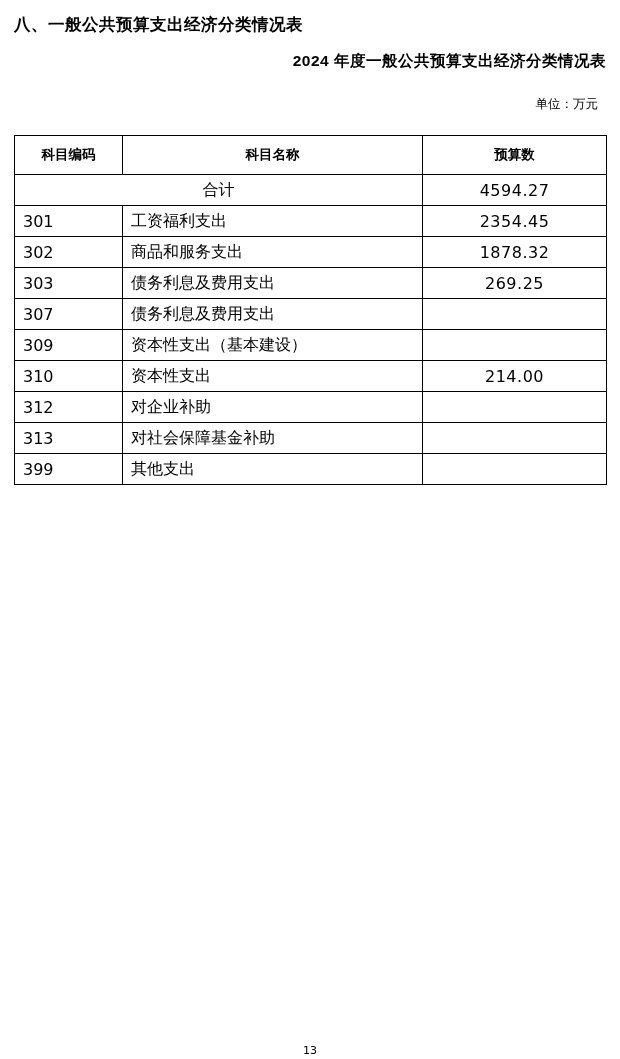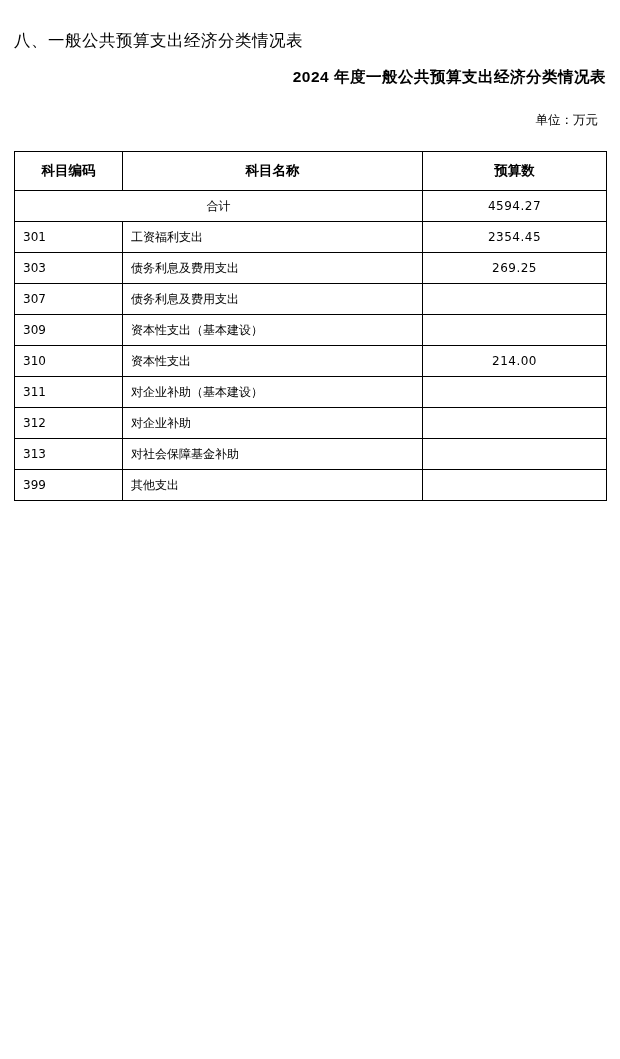--- a/index.html
+++ b/index.html
@@ -17,23 +17,23 @@
   .page {
     width: 620px;
     height: 1059px;
     position: relative;
     box-sizing: border-box;
     padding: 0 14px;
   }
   .section-heading {
     font-family: "DejaVu Sans", "Liberation Sans", sans-serif;
     font-size: 16.5px;
-    font-weight: normal;
+    font-weight: bold;
     letter-spacing: 0.5px;
-    margin: 24px 0 0 0;
+    margin: 8px 0 0 0;
     padding-top: 6px;
     white-space: nowrap;
   }
   .doc-title {
     text-align: right;
     font-family: Liberation Sans, sans-serif;
     font-size: 15.5px;
     font-weight: bold;
     letter-spacing: 0.5px;
     margin-top: 15px;
@@ -48,21 +48,21 @@
   table.budget {
     border-collapse: collapse;
     width: 592px;
     margin-top: 22px;
     table-layout: fixed;
   }
   table.budget td, table.budget th {
     border: 1px solid #000000;
     height: 30px;
     padding: 0 8px;
-    font-size: 12px;
+    font-size: 16px;
     font-family: "DejaVu Sans", "Liberation Sans", sans-serif;
     font-weight: normal;
     vertical-align: middle;
   }
   table.budget thead th {
     text-align: center;
     font-weight: bold;
     height: 38px;
     font-size: 13.5px;
   }
@@ -121,43 +121,43 @@
       <tr class="row-total">
         <td class="total-label" colspan="2">合计</td>
         <td class="cell-val">4594.27</td>
       </tr>
     <tr>
           <td class="cell-code">301</td>
           <td class="cell-name">工资福利支出</td>
           <td class="cell-val">2354.45</td>
         </tr>
         <tr>
+          <td class="cell-code">302</td>
+          <td class="cell-name">商品和服务支出</td>
+          <td class="cell-val">1878.32</td>
+        </tr>
+        <tr>
           <td class="cell-code">303</td>
           <td class="cell-name">债务利息及费用支出</td>
           <td class="cell-val">269.25</td>
         </tr>
         <tr>
           <td class="cell-code">307</td>
           <td class="cell-name">债务利息及费用支出</td>
           <td class="cell-val"></td>
         </tr>
         <tr>
           <td class="cell-code">309</td>
           <td class="cell-name">资本性支出（基本建设）</td>
           <td class="cell-val"></td>
         </tr>
         <tr>
           <td class="cell-code">310</td>
           <td class="cell-name">资本性支出</td>
           <td class="cell-val">214.00</td>
-        </tr>
-        <tr>
-          <td class="cell-code">311</td>
-          <td class="cell-name">对企业补助（基本建设）</td>
-          <td class="cell-val"></td>
         </tr>
         <tr>
           <td class="cell-code">312</td>
           <td class="cell-name">对企业补助</td>
           <td class="cell-val"></td>
         </tr>
         <tr>
           <td class="cell-code">313</td>
           <td class="cell-name">对社会保障基金补助</td>
           <td class="cell-val"></td>

